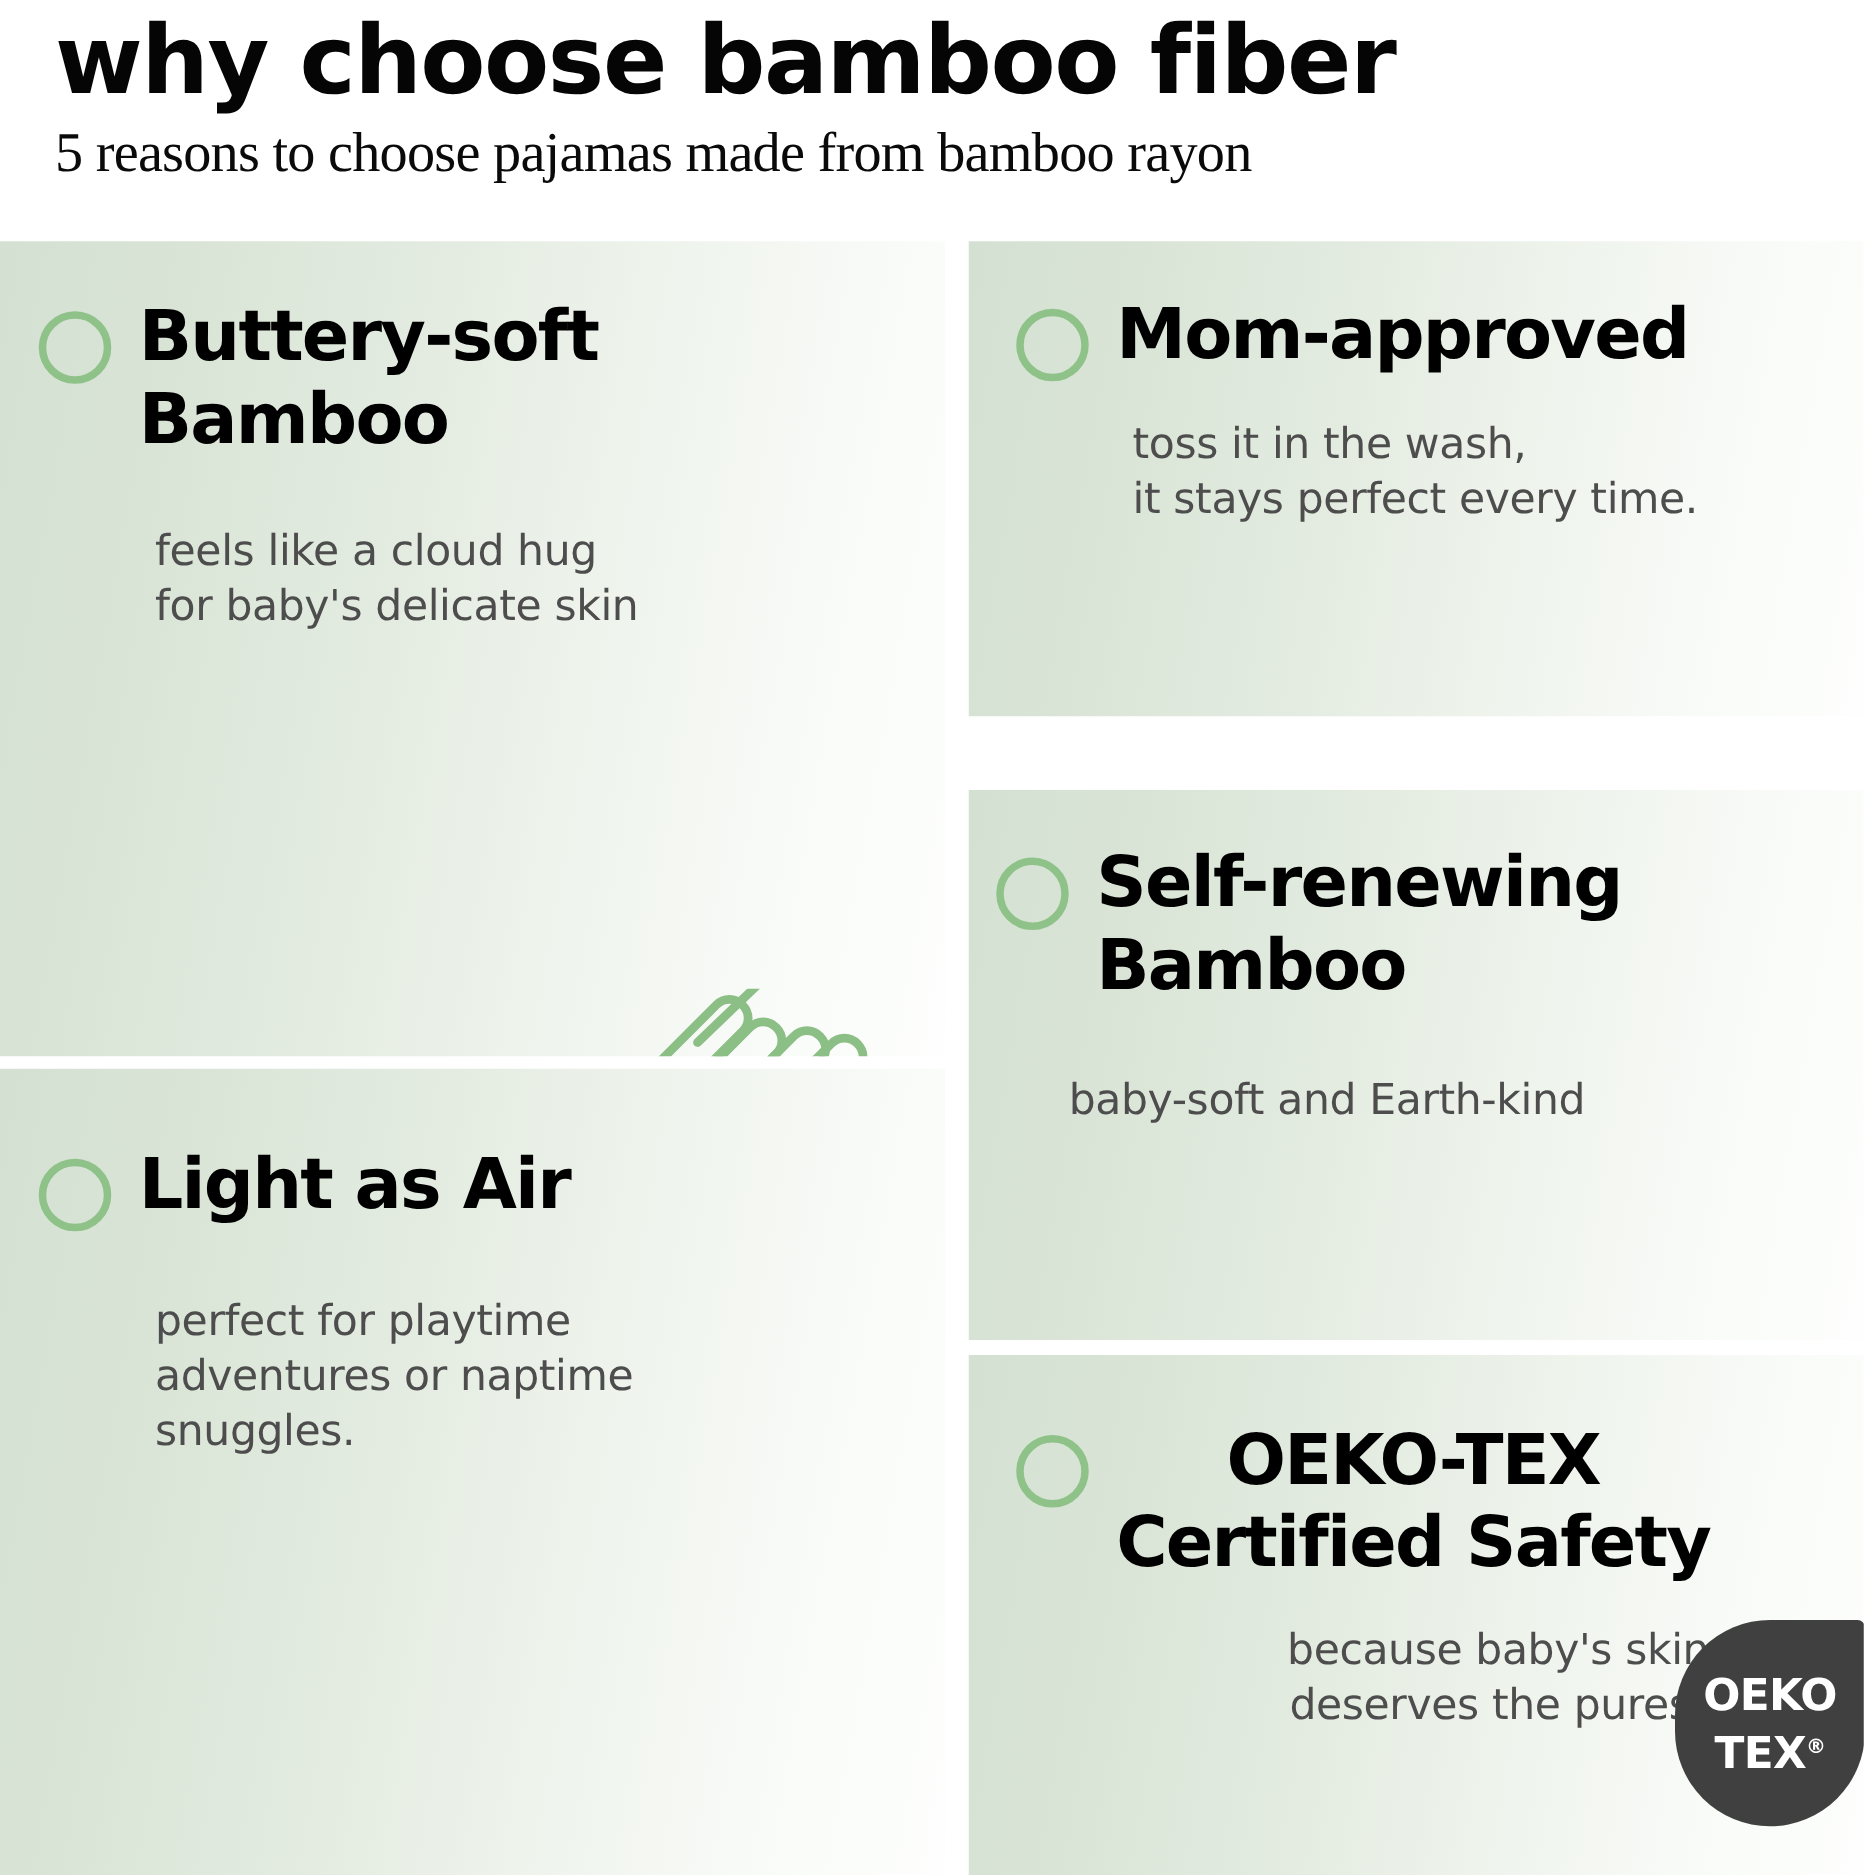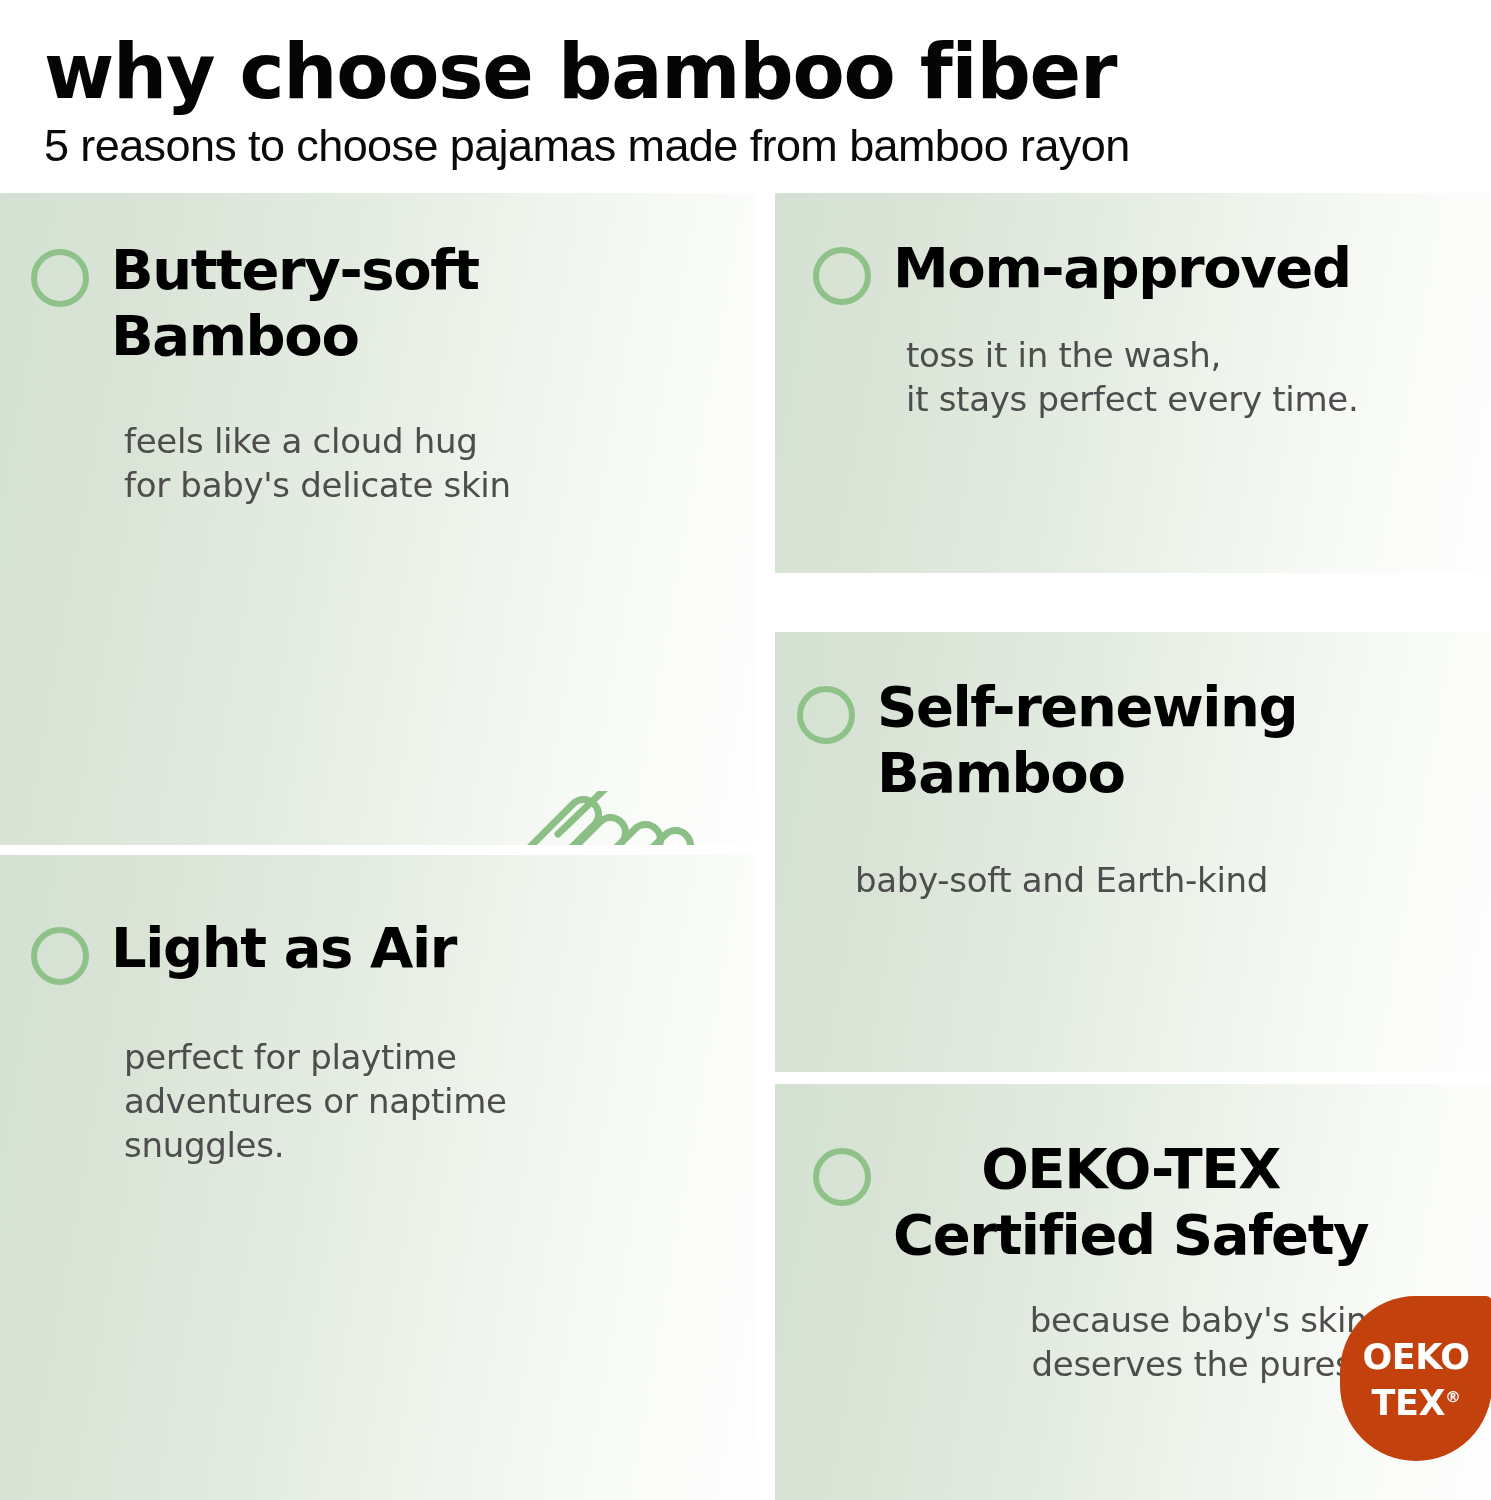--- a/index.html
+++ b/index.html
@@ -18,34 +18,33 @@
     background: #fff;
   }
 
   
   .header {
     position: absolute;
     left: 0; top: 0;
     width: 1491px;
     height: 180px;
     padding-left: 44px;
-    margin-top: 24px;
   }
   .header-title {
     font-family: "DejaVu Sans", sans-serif;
     font-weight: 700;
     font-size: 76px;
     line-height: 80px;
     letter-spacing: -1.2px;
     color: #050505;
     padding-top: 8px;
     white-space: nowrap;
   }
   .header-sub {
-    font-family: Liberation Sans, sans-serif;
+    font-family: Liberation Serif, serif;
     font-weight: 400;
     font-size: 45px;
     line-height: 56px;
     letter-spacing: -0.6px;
     color: #0a0a0a;
     margin-top: 6px;
     white-space: nowrap;
   }
 
   
@@ -125,21 +124,21 @@
 
   .icon-hand   { left: 495px; top: 598px;  width: 235px; height: 175px; }
 
   
   .oeko-badge {
     position: absolute;
     left: 1340px;
     top: 1296px;
     width: 152px;
     height: 165px;
-    background: #c2410c;
+    background: #404040;
     border-radius: 76px 6px 76px 76px;
     display: flex;
     flex-direction: column;
     align-items: center;
     justify-content: center;
     padding-top: 4px;
   }
   .oeko-line {
     font-family: "DejaVu Sans", sans-serif;
     font-weight: 700;

